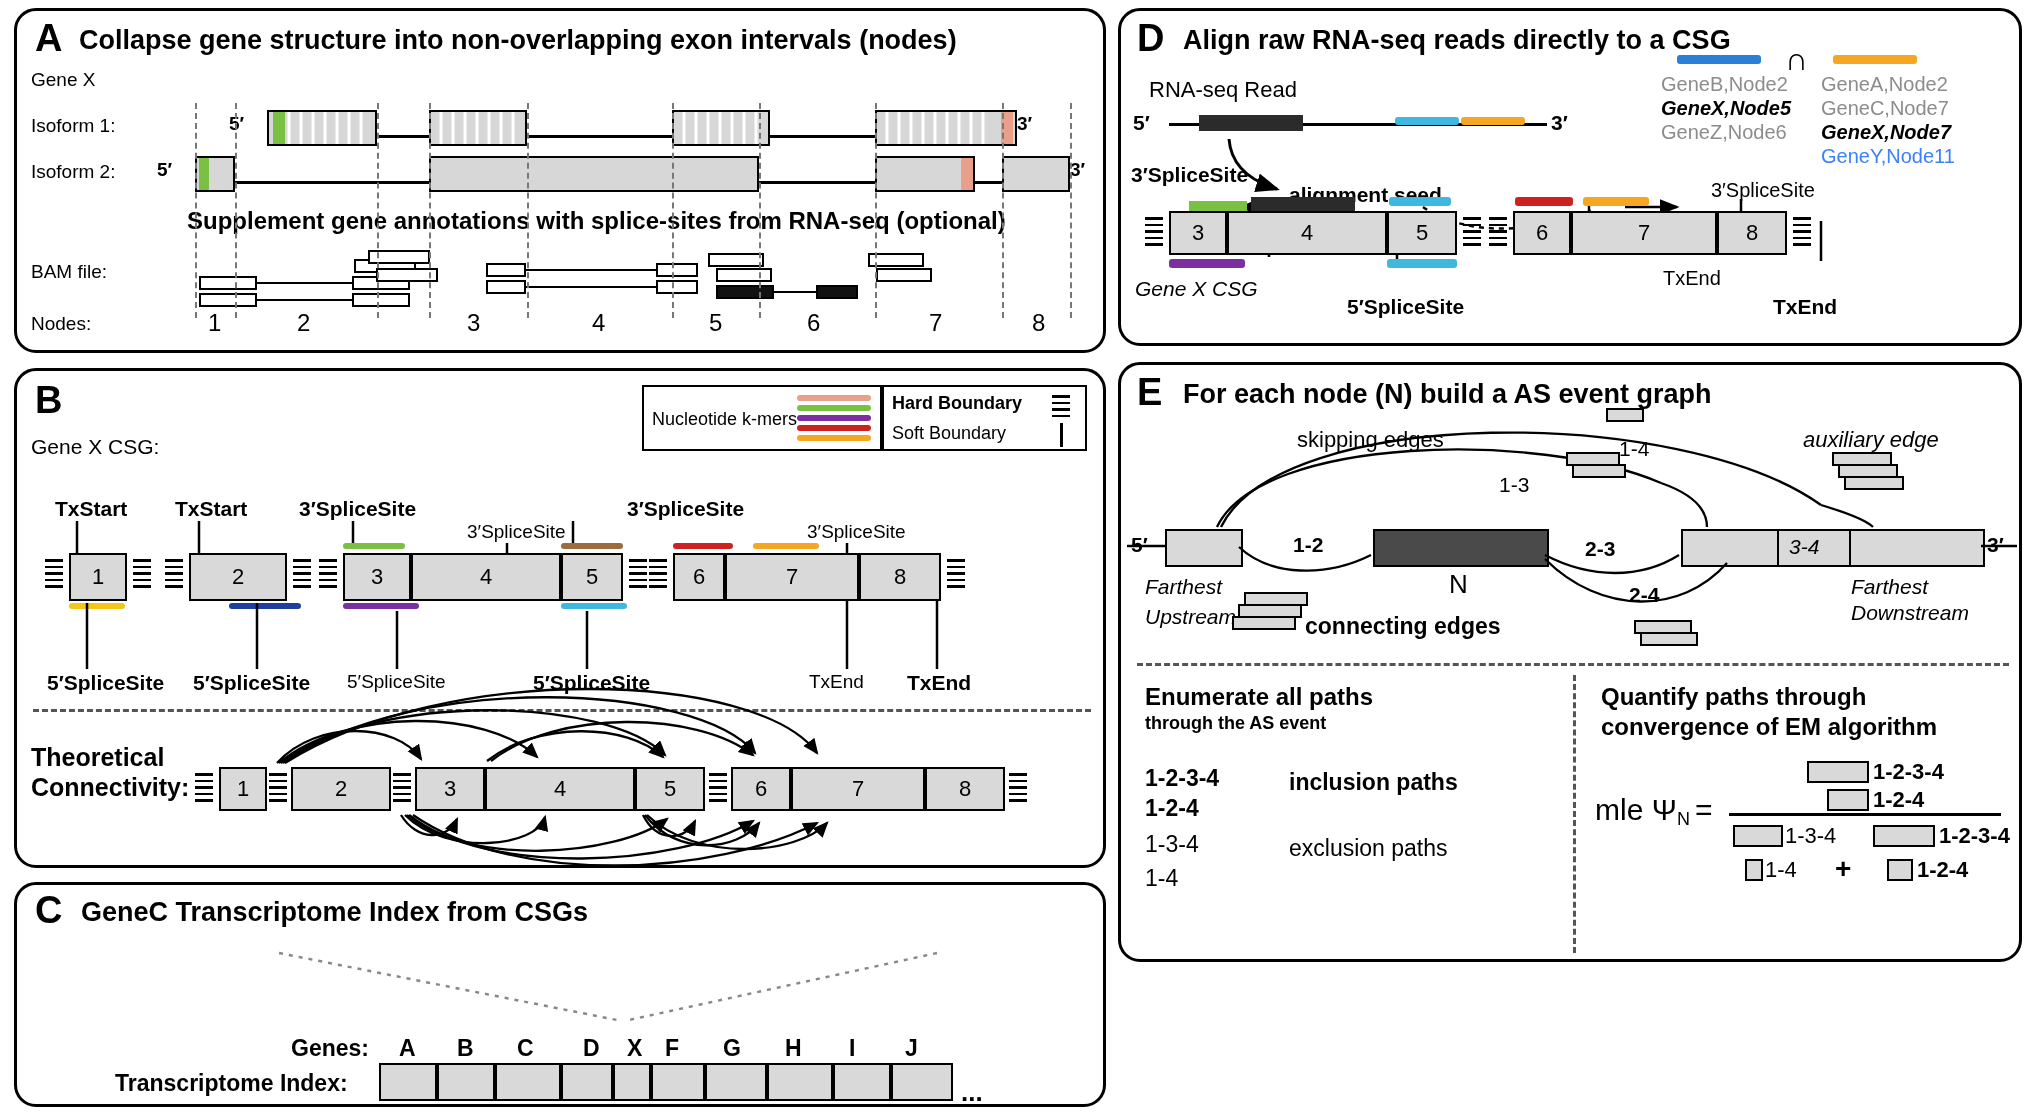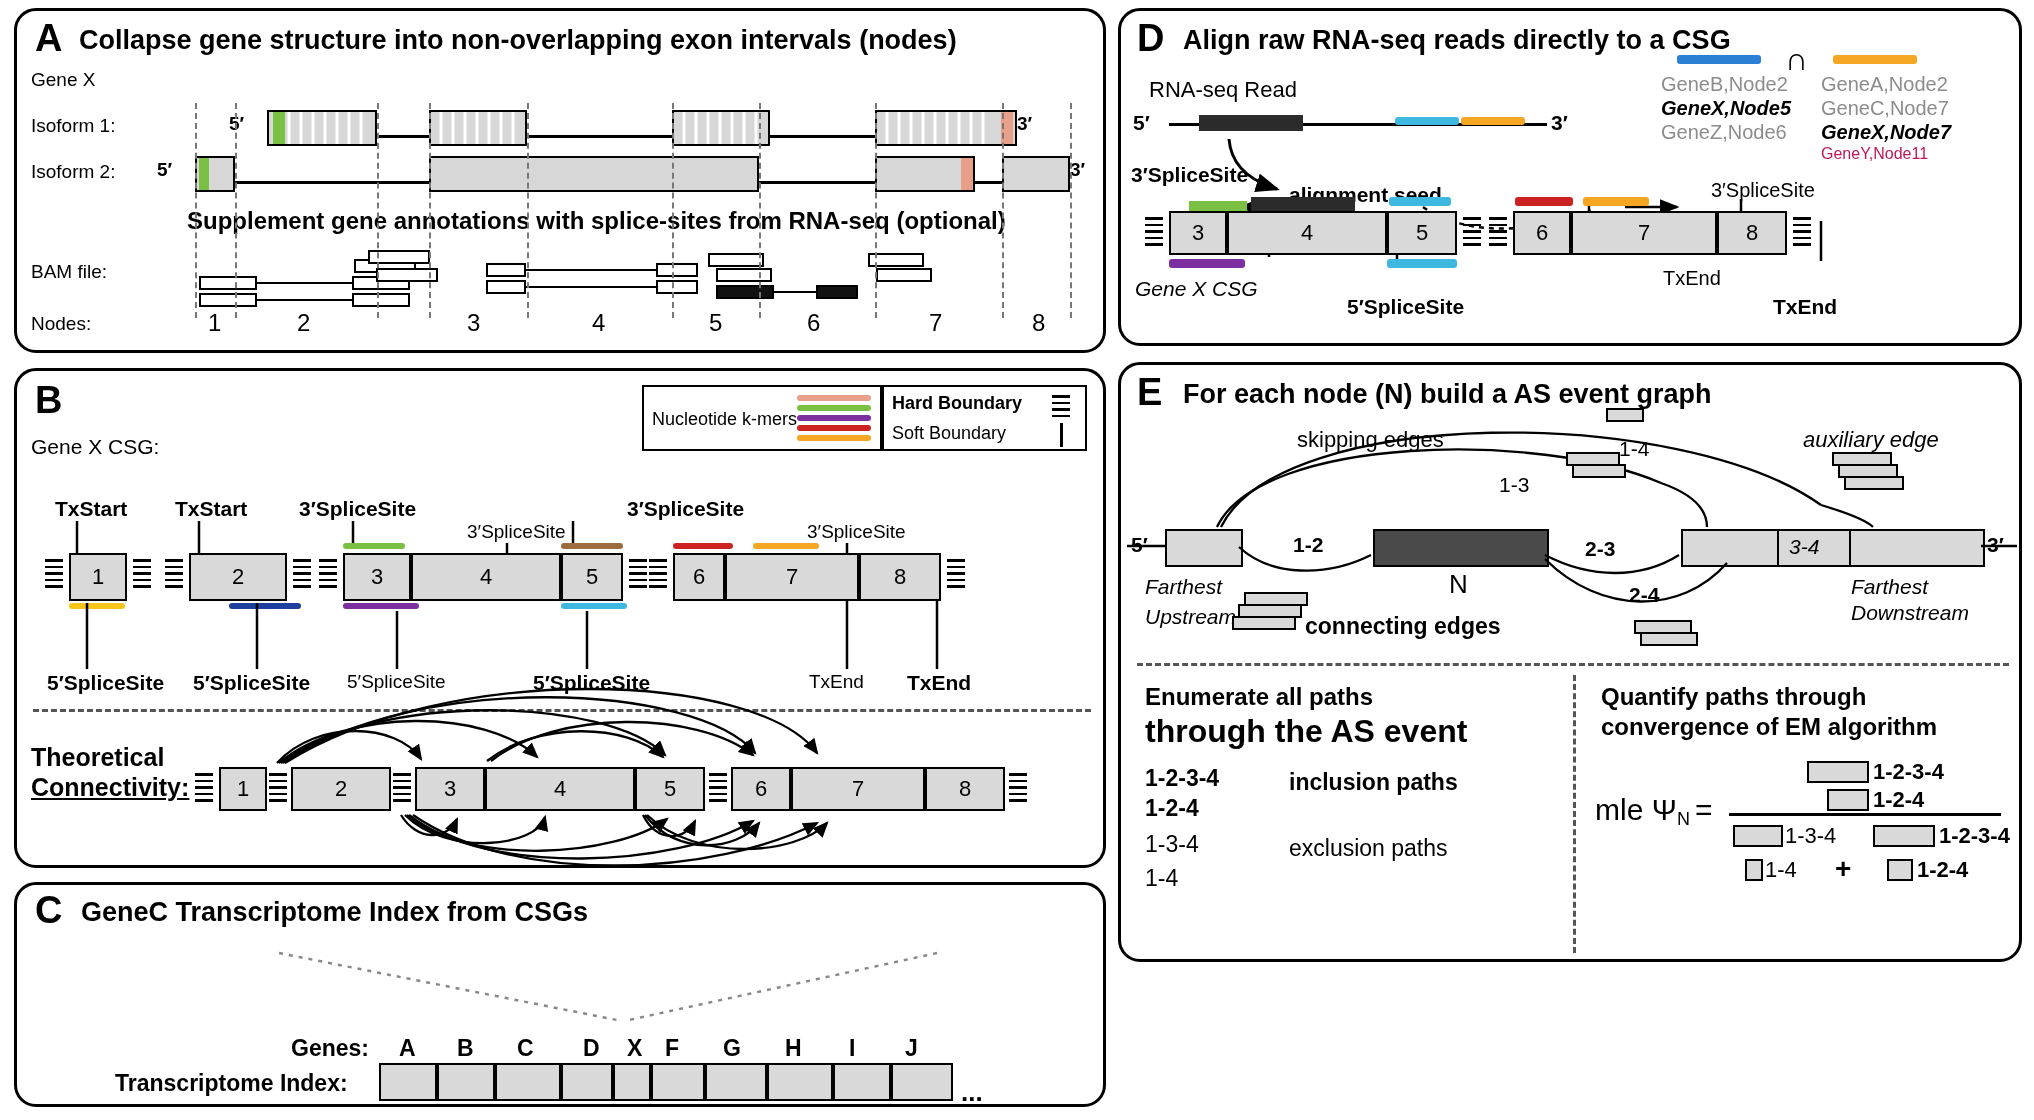--- a/index.html
+++ b/index.html
@@ -311,21 +311,21 @@
       <line x1="380" y1="240" x2="380" y2="298"></line>
       <line x1="570" y1="240" x2="570" y2="298"></line>
       <line x1="830" y1="230" x2="830" y2="298"></line>
       <line x1="920" y1="230" x2="920" y2="298"></line>
     </g>
   </svg>
 
   <div class="dashline" style="left:16px;top:338px;width:1058px;"></div>
 
   <span class="lbl bold" style="left:14px;top:372px;font-size:25px;">Theoretical</span>
-  <span class="lbl bold" style="left:14px;top:402px;font-size:25px;text-decoration:underline;">Connectivity:</span>
+  <span class="lbl bold" style="left:14px;top:402px;font-size:25px;">Connectivity:</span>
 
   <div class="hb" style="left:178px;top:402px;">
       <i></i>
       <i></i>
       <i></i>
       <i></i>
       <i></i>
     </div>
   <div class="node" style="left:202px;top:396px;width:48px;height:44px;">1</div>
   <div class="hb" style="left:252px;top:402px;">
@@ -445,21 +445,21 @@
   <div class="kmer" style="left:712px;top:44px;width:84px;height:9px;background:#f5a623;"></div>
   <span class="lbl" style="left:664px;top:30px;font-size:32px;">∩</span>
 
   <span class="lbl" style="left:540px;top:62px;font-size:20px;color:#8c8c8c;">GeneB,Node2</span>
   <span class="lbl bold ital" style="left:540px;top:86px;font-size:20px;color:#000;">GeneX,Node5</span>
   <span class="lbl" style="left:540px;top:110px;font-size:20px;color:#8c8c8c;">GeneZ,Node6</span>
 
   <span class="lbl" style="left:700px;top:62px;font-size:20px;color:#8c8c8c;">GeneA,Node2</span>
   <span class="lbl" style="left:700px;top:86px;font-size:20px;color:#8c8c8c;">GeneC,Node7</span>
   <span class="lbl bold ital" style="left:700px;top:110px;font-size:20px;color:#000;">GeneX,Node7</span>
-  <span class="lbl" style="left:700px;top:134px;font-size:16px;color:#be185d;">GeneY,Node11</span>
+  <span class="lbl" style="left:700px;top:134px;font-size:20px;color:#3b82f6;">GeneY,Node11</span>
 
   <span class="lbl bold" style="left:10px;top:152px;font-size:21px;">3′SpliceSite</span>
   <span class="lbl bold" style="left:168px;top:172px;font-size:21px;">alignment seed</span>
   <span class="lbl" style="left:590px;top:168px;font-size:20px;">3′SpliceSite</span>
 
   <svg width="904" height="338" style="left:0;top:0;">
     <defs>
       <marker id="arrd" markerWidth="9" markerHeight="9" refX="7" refY="3.2" orient="auto">
         <path d="M0,0 L8,3.2 L0,6.4 z" fill="#000"></path>
       </marker>
@@ -581,21 +581,21 @@
       <rect x="112" y="252" width="62" height="12"></rect>
       <rect x="514" y="256" width="56" height="12"></rect>
       <rect x="520" y="268" width="56" height="12"></rect>
     </g>
   </svg>
 
   <div class="dashline" style="left:16px;top:298px;width:872px;"></div>
   <div style="position:absolute;left:452px;top:310px;height:278px;border-left:3px dashed #555;"></div>
 
   <span class="lbl bold" style="left:24px;top:318px;font-size:24px;">Enumerate all paths</span>
-  <span class="lbl bold" style="left:24px;top:348px;font-size:32px;">through the AS event</span>
+  <span class="lbl bold" style="left:24px;top:348px;font-size:18px;">through the AS event</span>
 
   <span class="lbl bold" style="left:24px;top:400px;font-size:23px;">1-2-3-4</span>
   <span class="lbl bold" style="left:24px;top:430px;font-size:23px;">1-2-4</span>
   <span class="lbl bold" style="left:168px;top:404px;font-size:23px;">inclusion paths</span>
   <span class="lbl" style="left:24px;top:466px;font-size:23px;">1-3-4</span>
   <span class="lbl" style="left:24px;top:500px;font-size:23px;">1-4</span>
   <span class="lbl" style="left:168px;top:470px;font-size:23px;">exclusion paths</span>
 
   <span class="lbl bold" style="left:480px;top:318px;font-size:24px;">Quantify paths through</span>
   <span class="lbl bold" style="left:480px;top:348px;font-size:24px;">convergence of EM algorithm</span>

